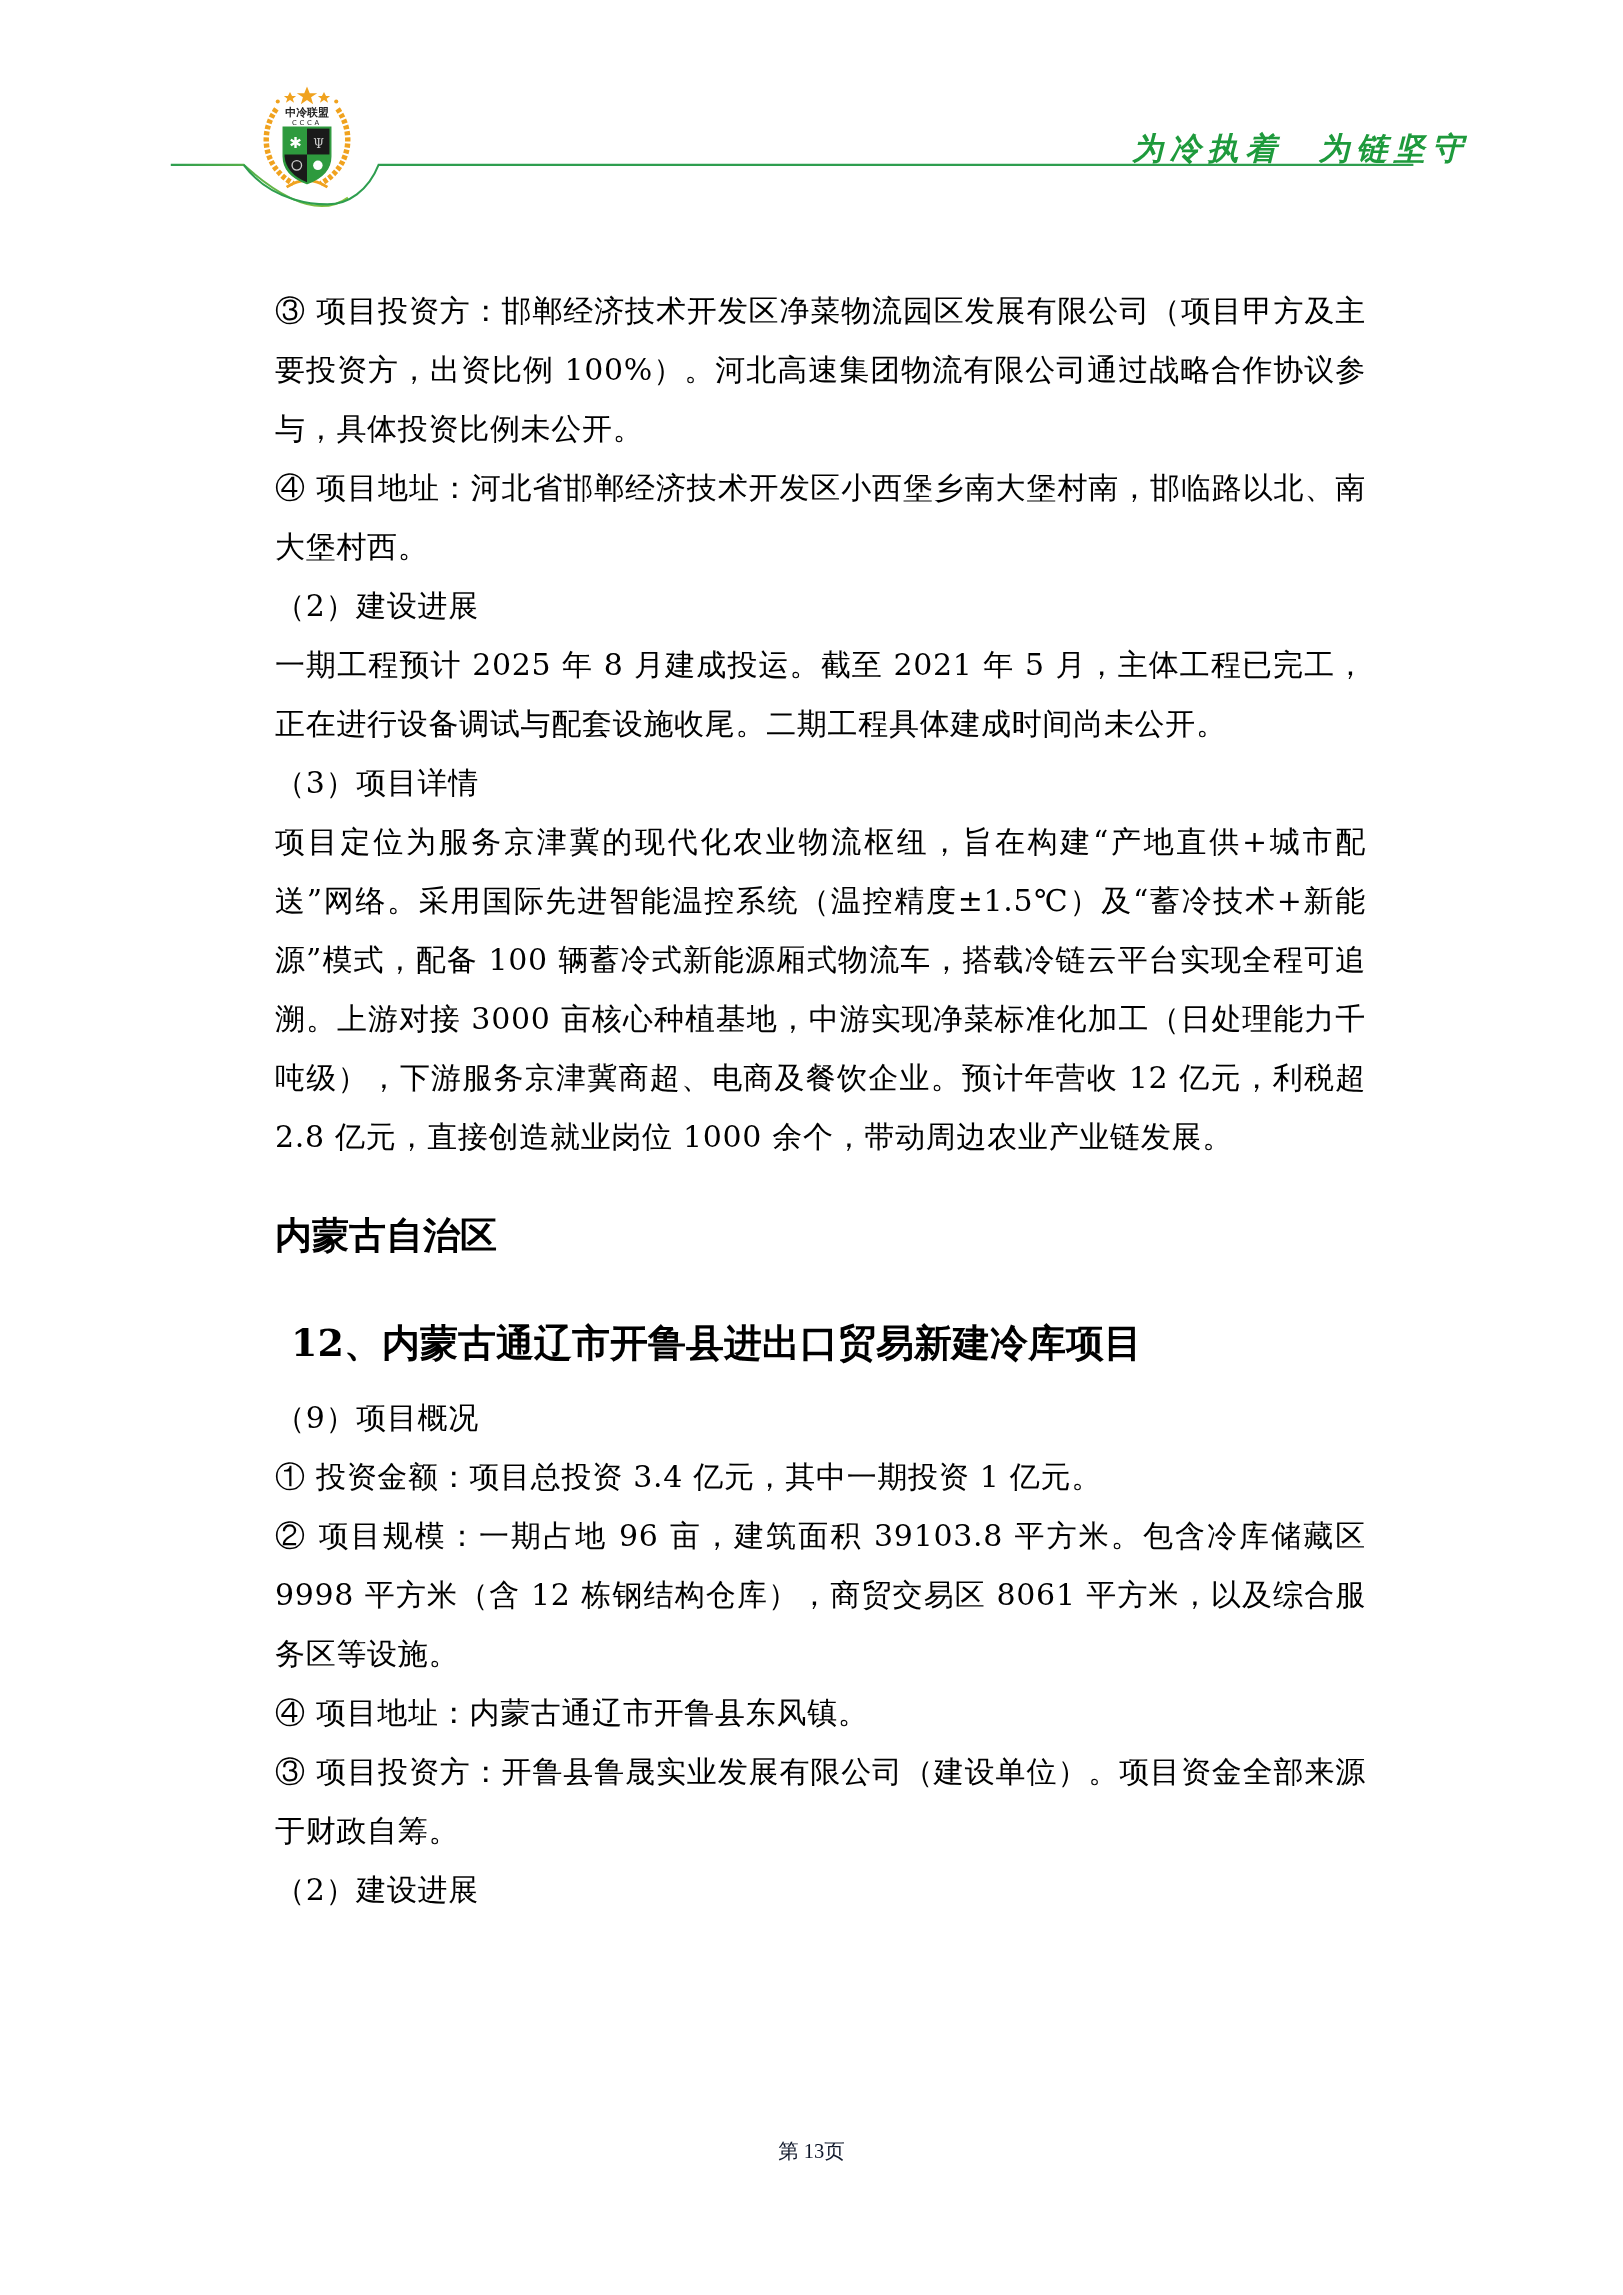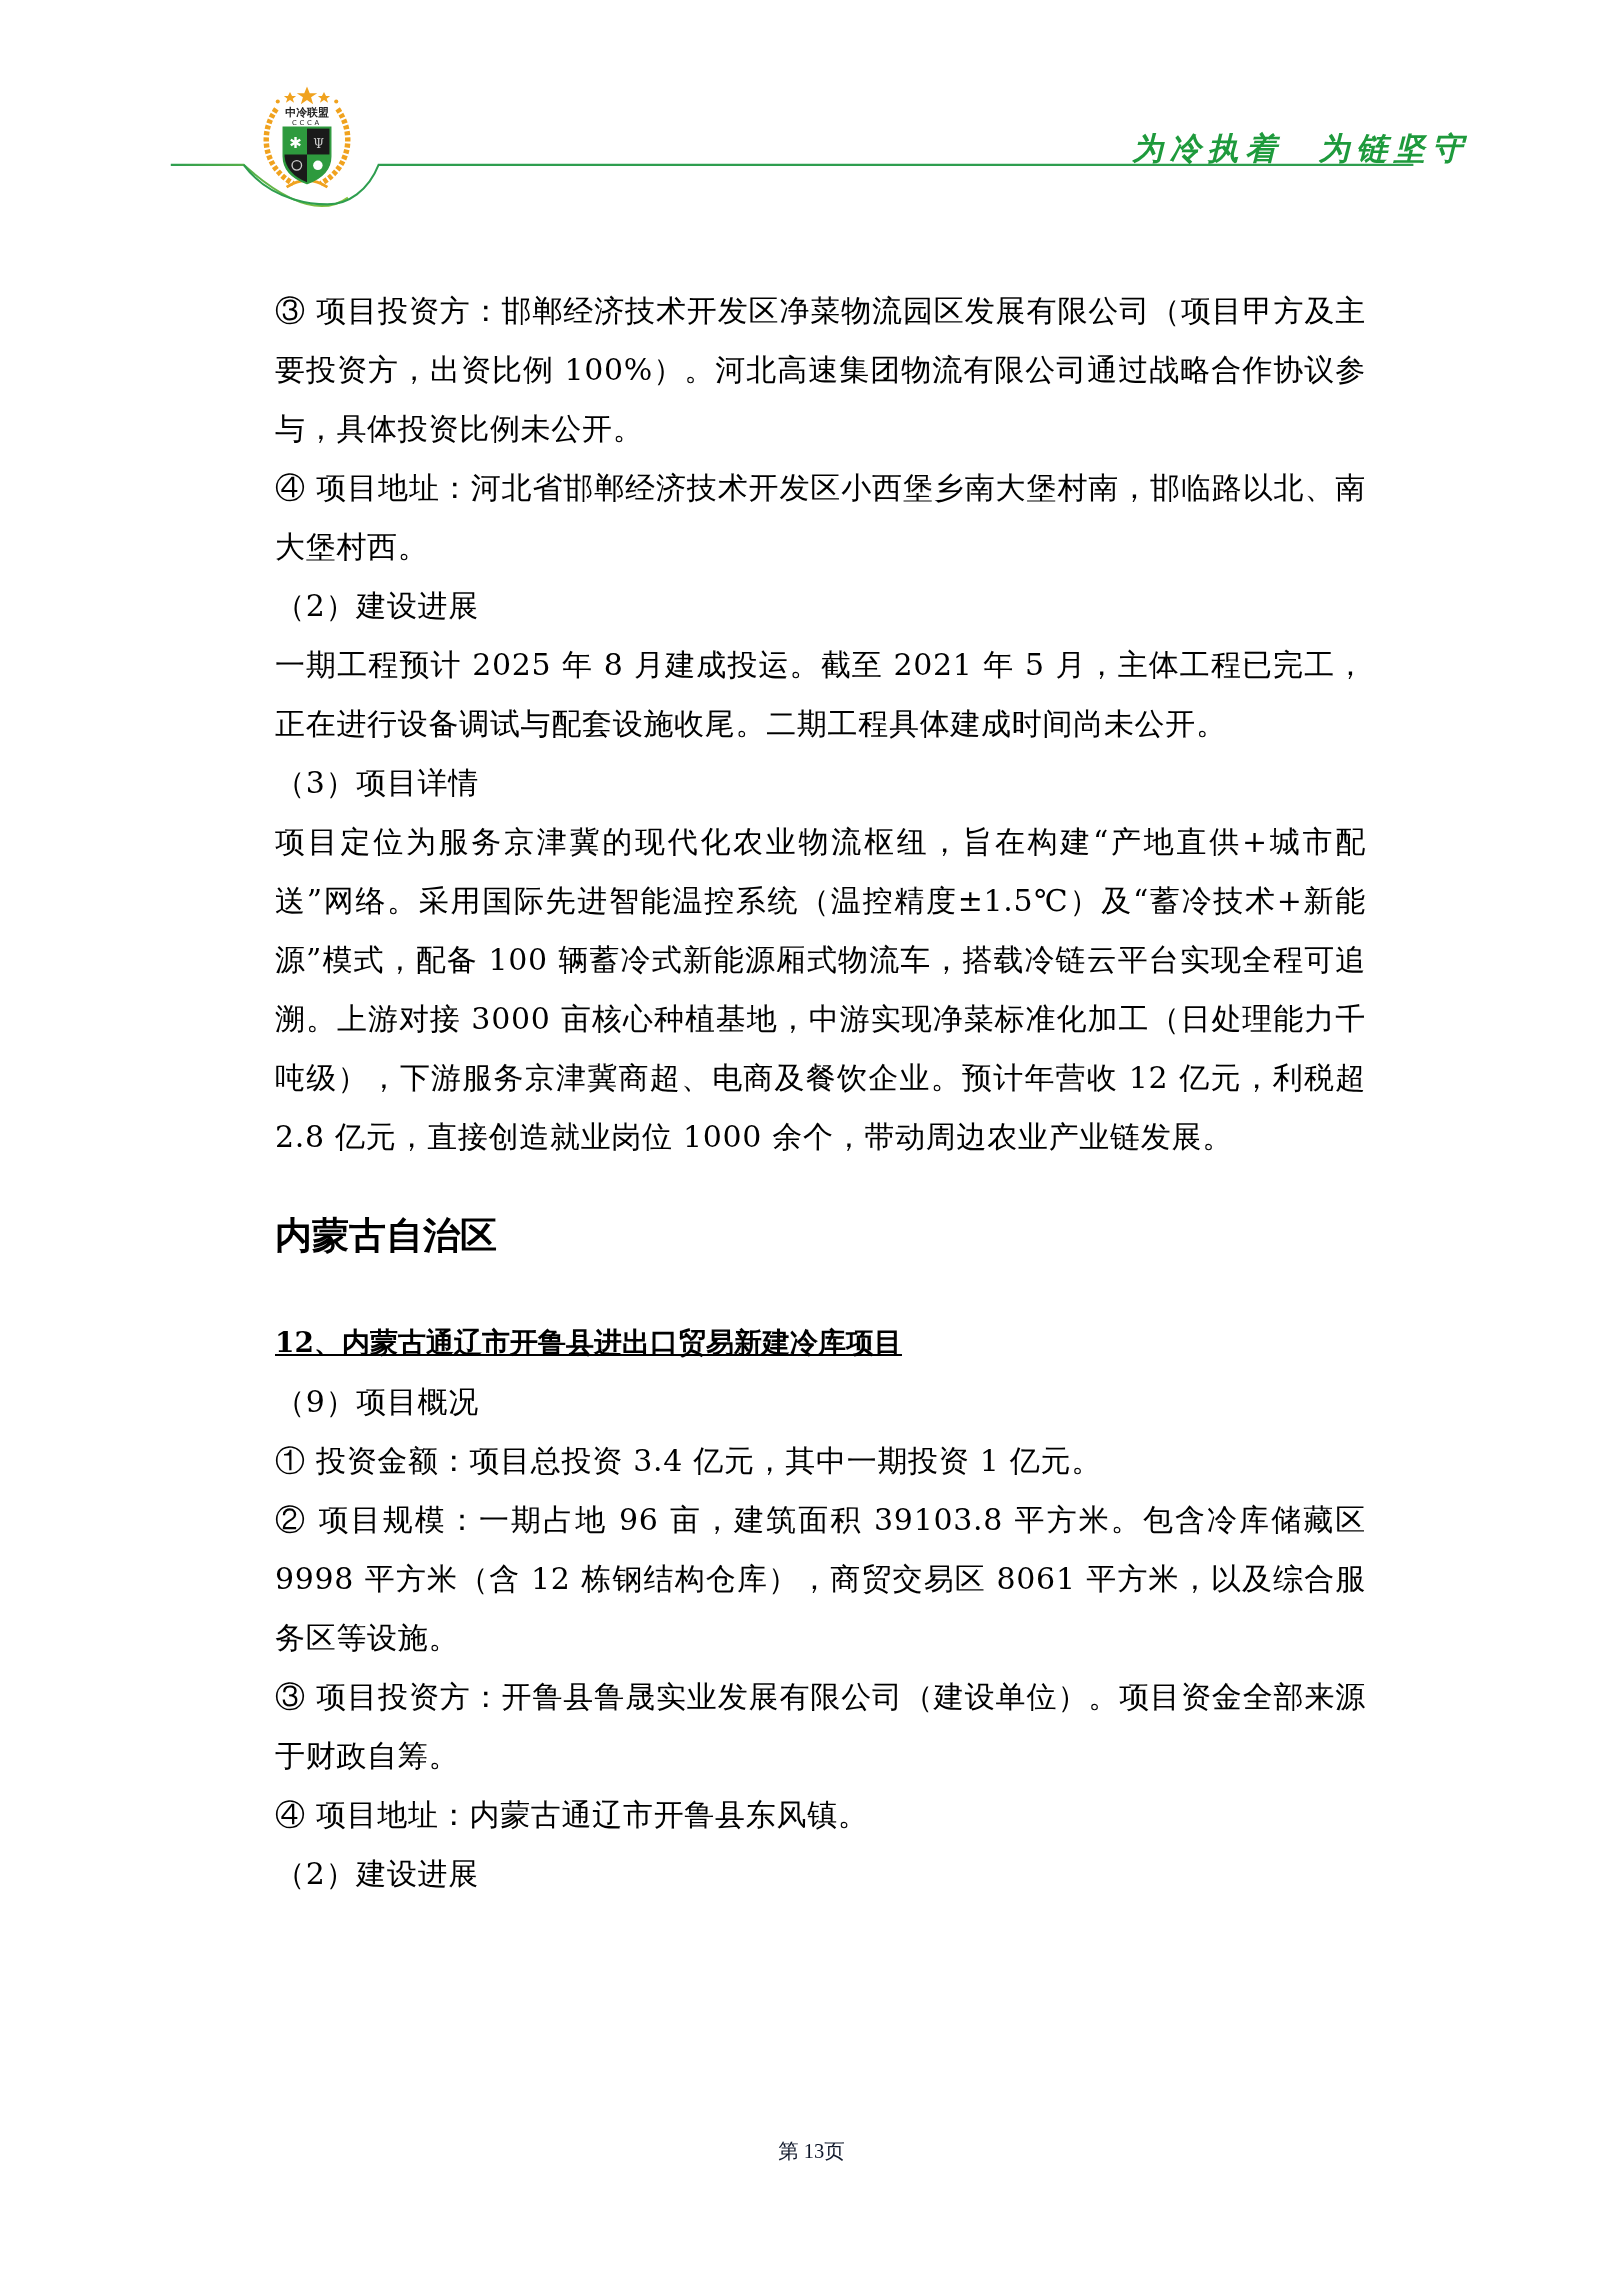--- a/index.html
+++ b/index.html
@@ -23,21 +23,21 @@
     .p {
       font-size: 30px; line-height: 59px; margin: 0;
       text-align: justify; text-align-last: left;
       letter-spacing: 0.7px;
     }
     .sub { padding-left: 0; }
     .region {
       font-size: 37px; font-weight: bold; line-height: 59px;
       margin: 40px 0 48px 0;
     }
-    .project-title { font-size: 28px; font-weight: bold; line-height: 59px; margin: 0; text-decoration: underline; }
+    .project-title { font-size: 38px; font-weight: bold; line-height: 59px; margin: 16px; }
     .footer {
       position: absolute; left: 0; width: 1623px; top: 2137px; text-align: center;
       font-family: Liberation Serif, serif; font-size: 20.5px; color: #0f172a;
     }
   </style>
 </head>
 <body>
 
 <div class="header">
   <svg width="1623" height="218" viewBox="0 0 2381 320">
@@ -92,19 +92,19 @@
   <p class="p">一期工程预计 2025 年 8 月建成投运。截至 2021 年 5 月，主体工程已完工，正在进行设备调试与配套设施收尾。二期工程具体建成时间尚未公开。</p>
   <p class="p sub">（3）项目详情</p>
   <p class="p">项目定位为服务京津冀的现代化农业物流枢纽，旨在构建“产地直供+城市配送”网络。采用国际先进智能温控系统（温控精度±1.5℃）及“蓄冷技术+新能源”模式，配备 100 辆蓄冷式新能源厢式物流车，搭载冷链云平台实现全程可追溯。上游对接 3000 亩核心种植基地，中游实现净菜标准化加工（日处理能力千吨级），下游服务京津冀商超、电商及餐饮企业。预计年营收 12 亿元，利税超 2.8 亿元，直接创造就业岗位 1000 余个，带动周边农业产业链发展。</p>
 
   <h2 class="region">内蒙古自治区</h2>
 
   <p class="project-title">12、内蒙古通辽市开鲁县进出口贸易新建冷库项目</p>
   <p class="p sub">（9）项目概况</p>
   <p class="p">① 投资金额：项目总投资 3.4 亿元，其中一期投资 1 亿元。</p>
   <p class="p">② 项目规模：一期占地 96 亩，建筑面积 39103.8 平方米。包含冷库储藏区 9998 平方米（含 12 栋钢结构仓库），商贸交易区 8061 平方米，以及综合服务区等设施。</p>
+  <p class="p">④ 项目地址：内蒙古通辽市开鲁县东风镇。</p>
   <p class="p">③ 项目投资方：开鲁县鲁晟实业发展有限公司（建设单位）。项目资金全部来源于财政自筹。</p>
-  <p class="p">④ 项目地址：内蒙古通辽市开鲁县东风镇。</p>
   <p class="p sub">（2）建设进展</p>
 </div>
 
 <div class="footer">第 13页</div>
 
 
 </body></html>

